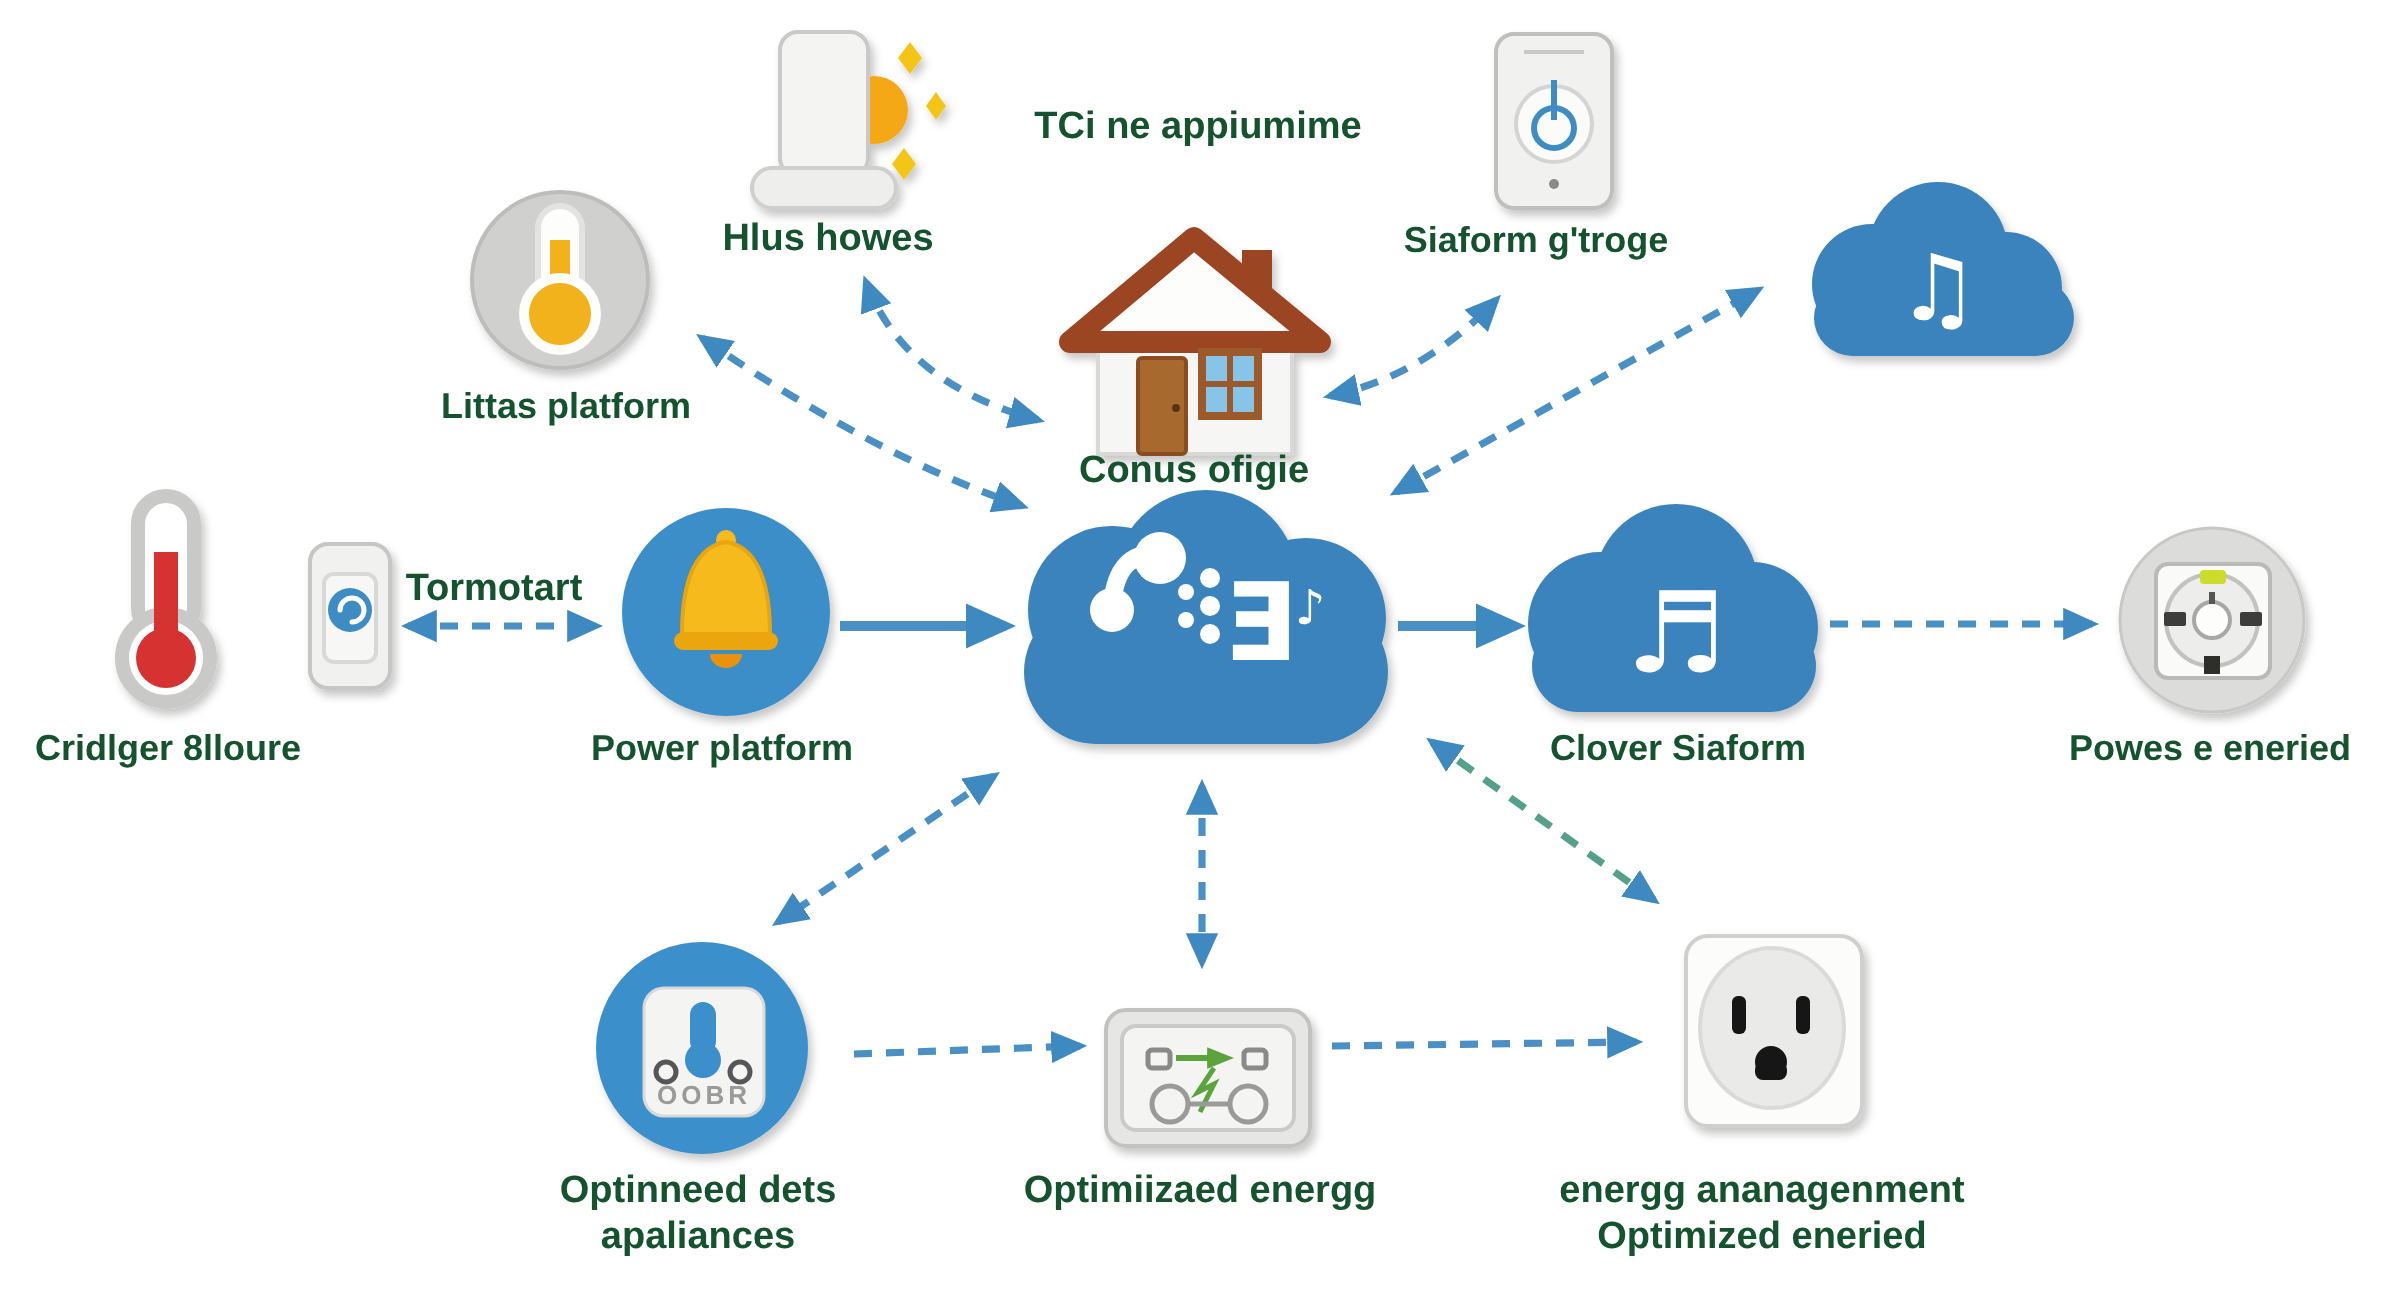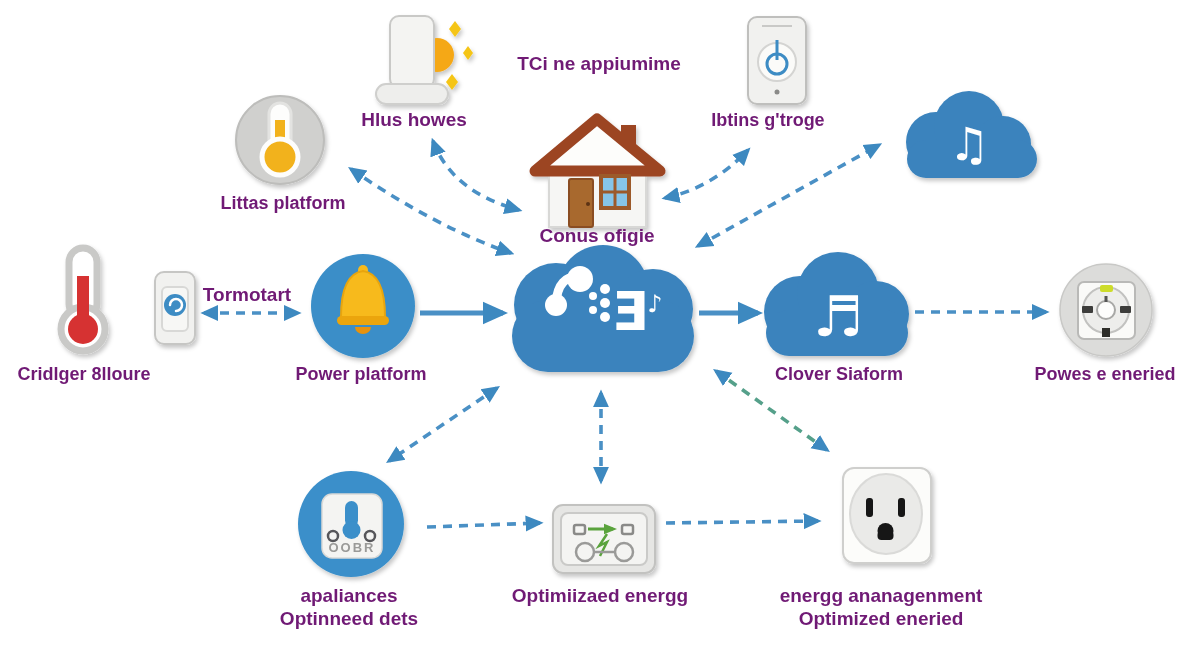--- a/index.html
+++ b/index.html
@@ -1,20 +1,20 @@
 <!DOCTYPE html>
 <html><head>
 <meta charset="utf-8">
 <style>
   html,body{margin:0;padding:0;background:#ffffff;}
   .stage{position:relative;width:1200px;height:654px;background:#ffffff;overflow:hidden;
          font-family:"Liberation Sans",sans-serif;}
   svg.layer{position:absolute;left:0;top:0;}
   .lbl{position:absolute;transform:translateX(-50%);font-weight:700;font-size:19px;
-       color:#701a75;white-space:nowrap;text-align:center;line-height:23px;
+       color:#14532d;white-space:nowrap;text-align:center;line-height:23px;
        font-family:"Liberation Sans",sans-serif;}
   .lbl.small{font-size:18px;}
 </style>
 </head>
 <body>
 
 <div class="stage">
 
   <svg class="layer" width="1200" height="654" viewBox="0 0 1200 654">
     <defs>
@@ -187,31 +187,31 @@
       <rect x="866" y="498" width="7" height="19" rx="3" fill="#141414"></rect>
       <rect x="898" y="498" width="7" height="19" rx="3" fill="#141414"></rect>
       <circle cx="885.5" cy="531" r="8" fill="#141414"></circle>
       <rect x="877.5" y="531" width="16" height="9" rx="4" fill="#141414"></rect>
     </g>
   </svg>
 
   <div class="lbl small" style="left:283px;top:192px">Littas platform</div>
   <div class="lbl" style="left:414px;top:108px">Hlus howes</div>
   <div class="lbl" style="left:599px;top:52px">TCi ne appiumime</div>
-  <div class="lbl small" style="left:768px;top:109px">Ibtins g'troge</div>
+  <div class="lbl small" style="left:768px;top:109px">Siaform g'troge</div>
   <div class="lbl" style="left:597px;top:224px">Conus ofigie</div>
   <div class="lbl small" style="left:84px;top:363px">Cridlger 8lloure</div>
   <div class="lbl" style="left:247px;top:283px">Tormotart</div>
   <div class="lbl small" style="left:361px;top:363px">Power platform</div>
   <div class="lbl small" style="left:839px;top:363px">Clover Siaform</div>
   <div class="lbl small" style="left:1105px;top:363px">Powes e eneried</div>
 
   <div class="lbl" style="left:349px;top:584px">
+    <div>Optinneed dets</div>
     <div>apaliances</div>
-    <div>Optinneed dets</div>
   </div>
   <div class="lbl" style="left:600px;top:584px">
     <div>Optimiizaed energg</div>
   </div>
   <div class="lbl" style="left:881px;top:584px">
     <div>energg ananagenment</div>
     <div>Optimized eneried</div>
   </div>
 
 </div>

